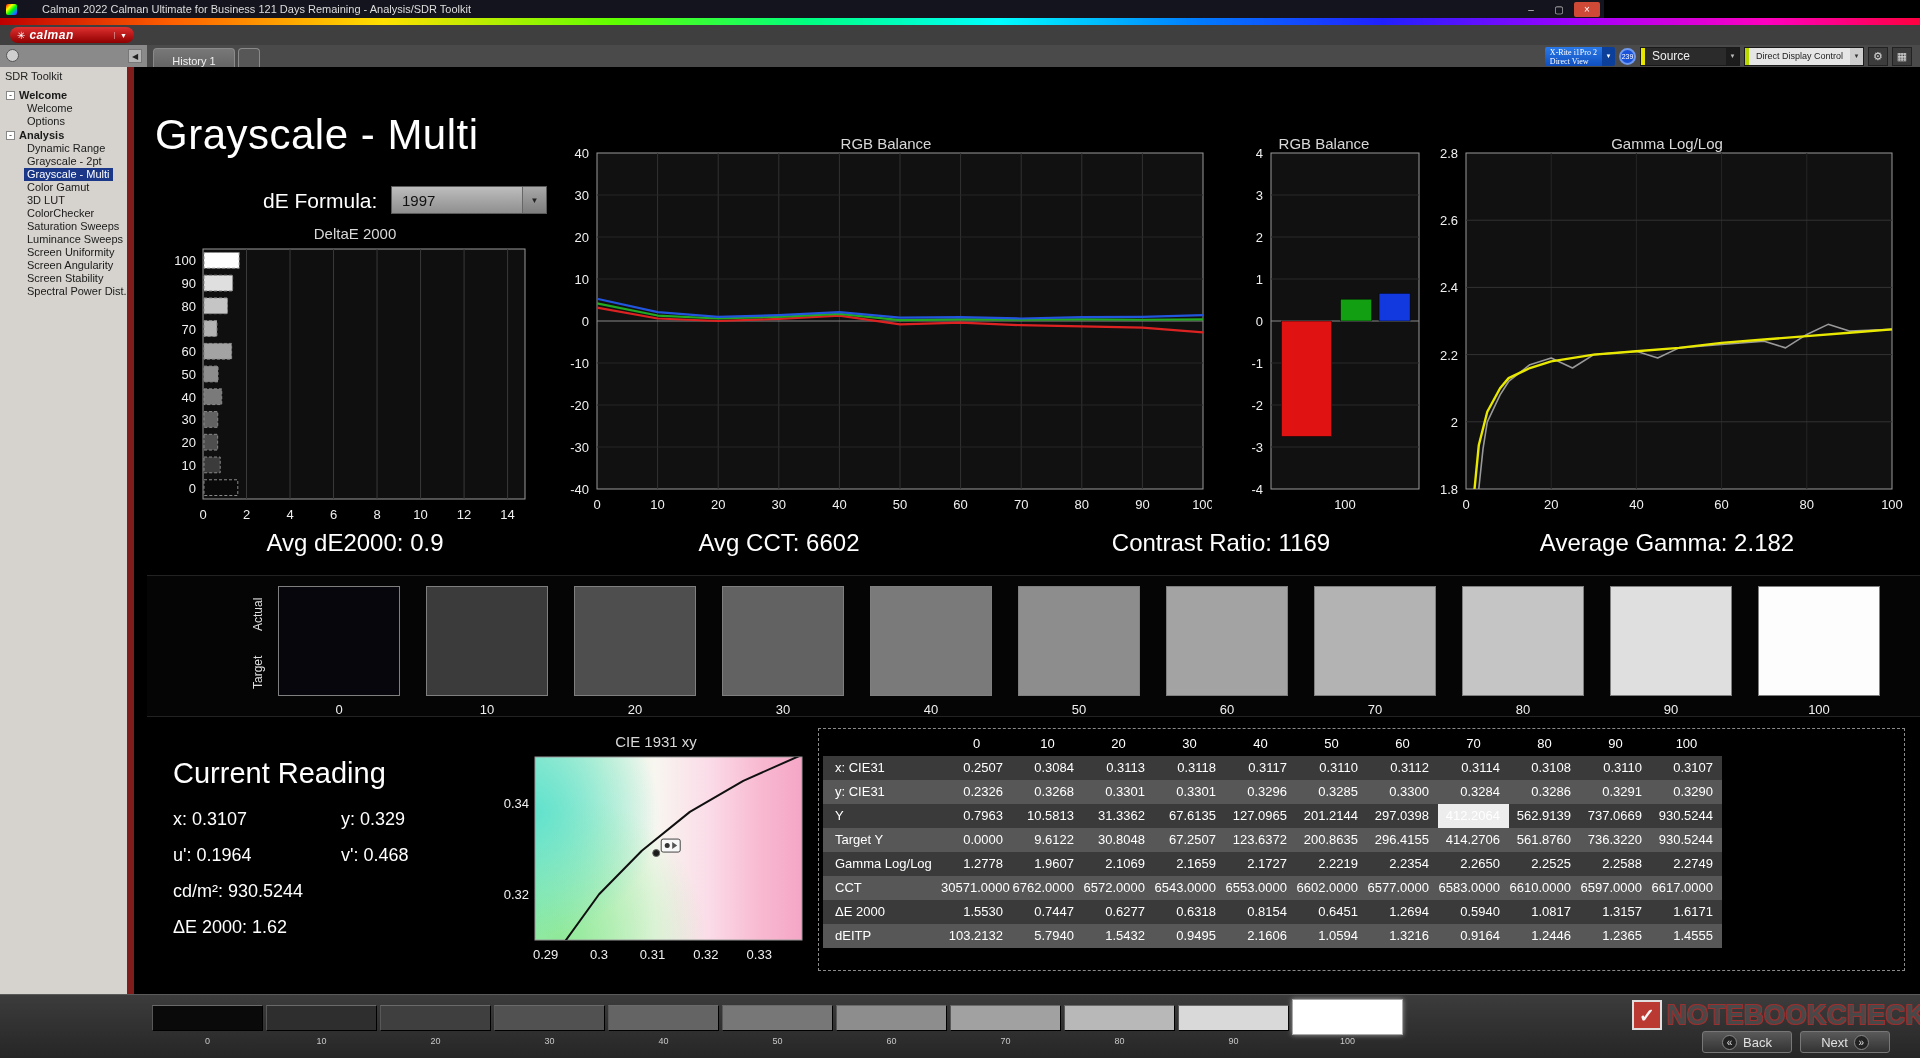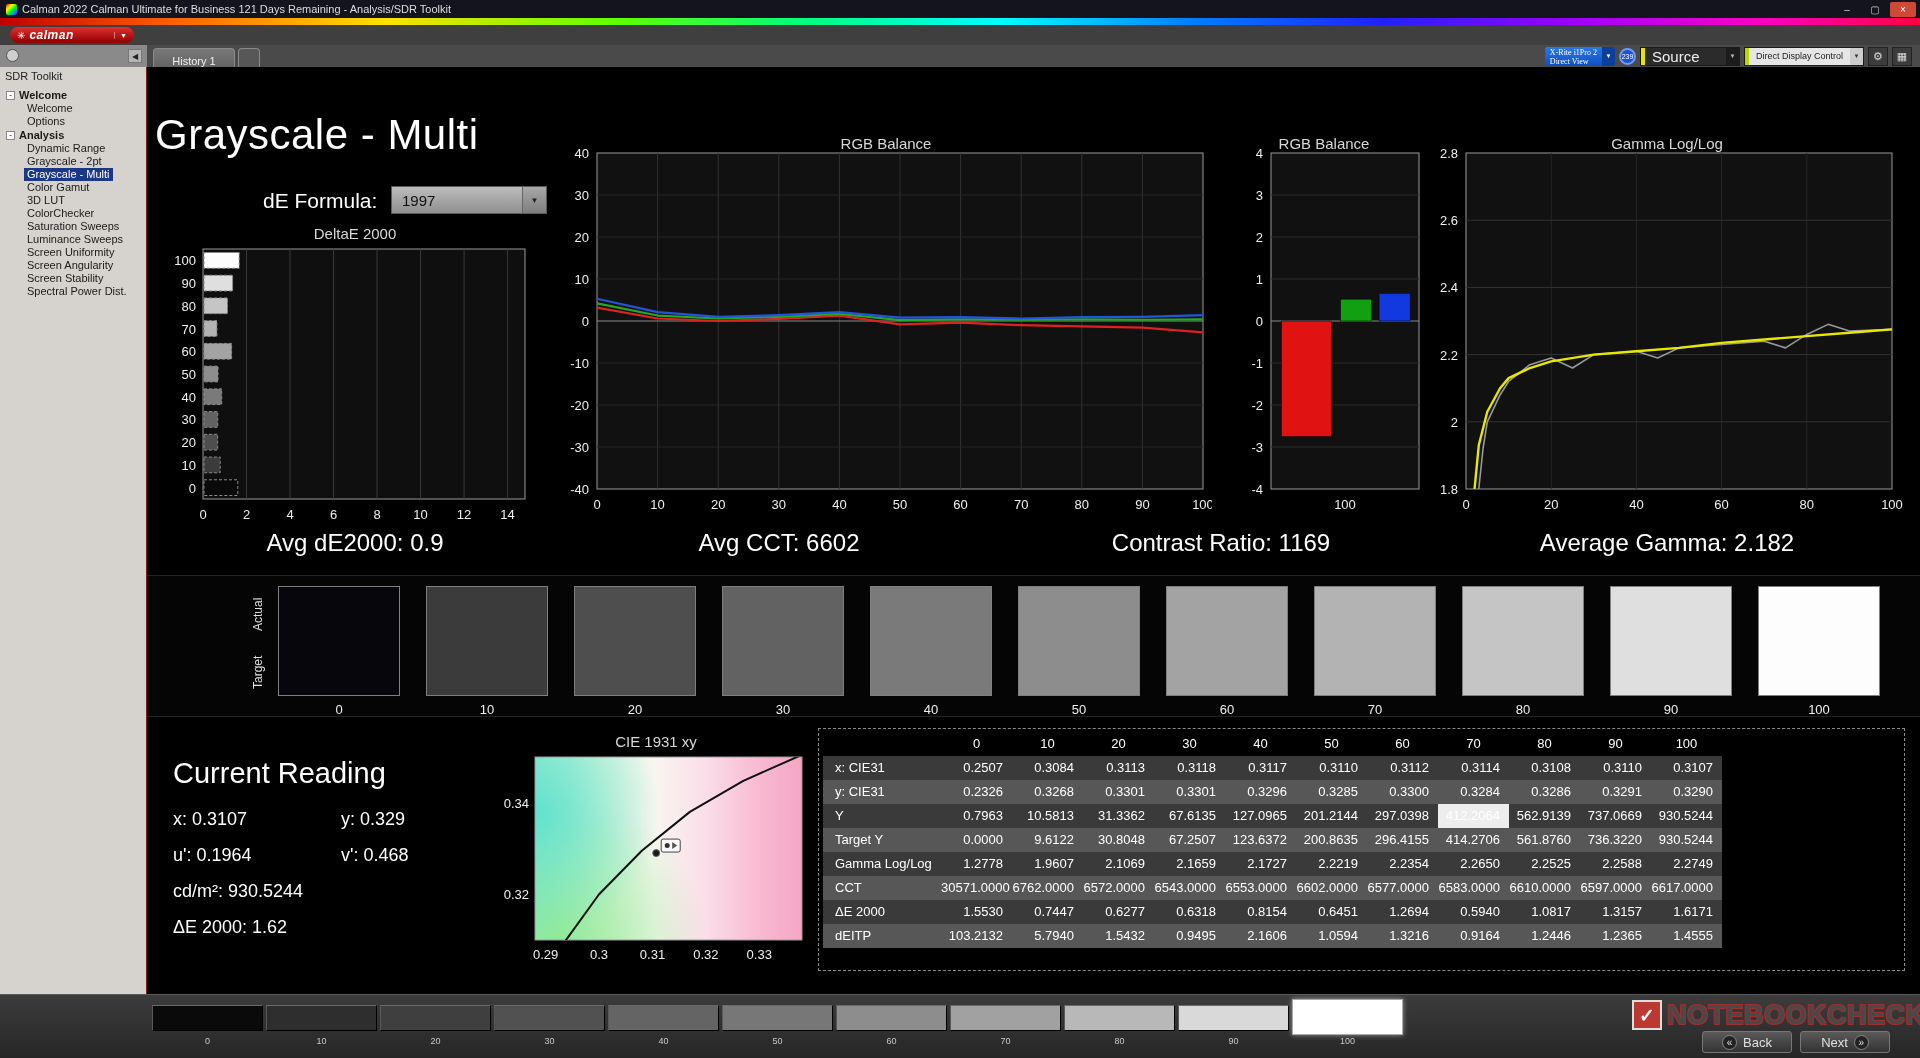--- a/index.html
+++ b/index.html
@@ -1,20 +1,20 @@
 <!DOCTYPE html>
 <html><head>
 <meta charset="utf-8">
 <style>
   * { margin:0; padding:0; box-sizing:border-box; }
   html,body { width:1920px; height:1058px; background:#000; font-family:"Liberation Sans",sans-serif; overflow:hidden; }
   #screen { position:relative; width:1920px; height:1058px; background:#000; }
 
   
-  #titlebar { position:absolute; left:0; top:0; width:1920px; height:18px; background:#14141e; display:flex; align-items:center; padding:0 4px; }
+  #titlebar { position:absolute; left:0; top:0; width:1604px; height:18px; background:#14141e; display:flex; align-items:center; padding:0 4px;gap:20px; }
   #titlebar .app-icon { width:11px; height:11px; margin:0 5px 0 2px; background:linear-gradient(135deg,#f00,#ff0 30%,#0f0 55%,#08f 80%,#80f); border-radius:2px; }
   #titlebar .title-text { color:#ddd; font-size:11px; white-space:nowrap; }
   #titlebar .win-controls { margin-left:auto; display:flex; gap:2px; }
   #titlebar .win-btn { width:26px; height:15px; color:#ccc; font-size:10px; display:flex; align-items:center; justify-content:center; }
   #titlebar .win-btn.close { background:#cf4a36; color:#fff; border-radius:2px; }
 
   #rainbow { position:absolute; top:18px; left:0; width:1920px; height:7px;
     background:linear-gradient(90deg,#c00000,#ff6000 9%,#ffe000 20%,#60ff00 32%,#00ff80 42%,#00ffff 52%,#0080ff 62%,#2020ff 72%,#a000ff 82%,#ff00c0 92%,#ff0040 100%); }
 
   
@@ -32,28 +32,28 @@
   .tab { position:absolute; top:3px; height:25px; background:linear-gradient(#787878,#5e5e5e); border:1px solid #8a8a8a; border-bottom:none; border-radius:4px 4px 0 0; color:#f0f0f0; font-size:11px; display:flex; align-items:center; justify-content:center; }
   #tab-history { left:153px; width:82px; }
   #tab-new { left:238px; width:22px; background:#575757; }
   #right-controls { position:absolute; right:8px; top:1px; height:20px; display:flex; gap:4px; align-items:center; }
   .meter-btn { display:flex; height:19px;font-family:Liberation Serif, serif; }
   .meter-main { background:linear-gradient(#2a79e8,#0f4fc0); color:#fff; font-size:8px; line-height:9px; padding:1px 5px; border-radius:2px 0 0 2px; }
   .meter-arrow { width:13px; background:#0b3f9a; color:#fff; font-size:6px; display:flex; align-items:center; justify-content:center; border-radius:0 2px 2px 0; }
   .badge { width:17px; height:17px; border-radius:50%; background:#1a52d8; border:2px solid #6f9af0; color:#fff; font-size:7px; display:flex; align-items:center; justify-content:center; }
   .accent-btn { display:flex; height:19px; align-items:stretch; border:1px solid #1a1a1a; }
   .accent-bar { width:4px; }
-  .accent-main { font-size:15px; display:flex; align-items:center; padding:0 7px; white-space:nowrap; }
+  .accent-main { font-size:12px; display:flex; align-items:center; padding:0 7px; white-space:nowrap; }
   .accent-arrow { width:13px; font-size:6px; display:flex; align-items:center; justify-content:center; }
   #source-btn { width:100px; } #source-btn .accent-bar { background:#e6e600; } #source-btn .accent-main { background:#2b2b2b; color:#eee; flex:1; } #source-btn .accent-arrow { background:#1c1c1c; color:#bbb; }
   #ddc-btn .accent-bar { background:#b9d800; } #ddc-btn .accent-main { background:#e6e6e6; color:#222; font-size:9px; } #ddc-btn .accent-arrow { background:#cdcdcd; color:#333; }
   .icon-btn { width:20px; height:19px; background:#3c3c3c; border:1px solid #222; color:#d8d8d8; font-size:11px; display:flex; align-items:center; justify-content:center; }
 
   
-  #sidebar { position:absolute; left:0; top:67px; width:147px; height:927px; background:#d6d3ce; border-right:1px solid #7f1d1d; }
+  #sidebar { position:absolute; left:0; top:67px; width:134px; height:927px; background:#d6d3ce; border-right:7px solid #7f1d1d; }
   #sidebar .header { font-size:11px; color:#222; padding:3px 5px 6px; }
   #tree { font-size:11px; color:#1a1a1a; }
   .tree-group { padding:1px 0 1px 6px; display:flex; align-items:center; font-weight:bold; line-height:12px; }
   .expander { width:9px; height:9px; border:1px solid #888; background:#fff; color:#333; font-size:9px; line-height:7px; text-align:center; margin-right:4px; flex:none; font-weight:normal; }
   .tree-item { margin-left:24px; padding:0 3px; width:max-content; line-height:13px; white-space:nowrap; }
   .tree-item.selected { background:#1b3788; color:#fff; }
 
   
   #main { position:absolute; left:147px; top:67px; width:1773px; height:927px; background:#000; overflow:hidden; }
   #main svg { position:absolute; }

